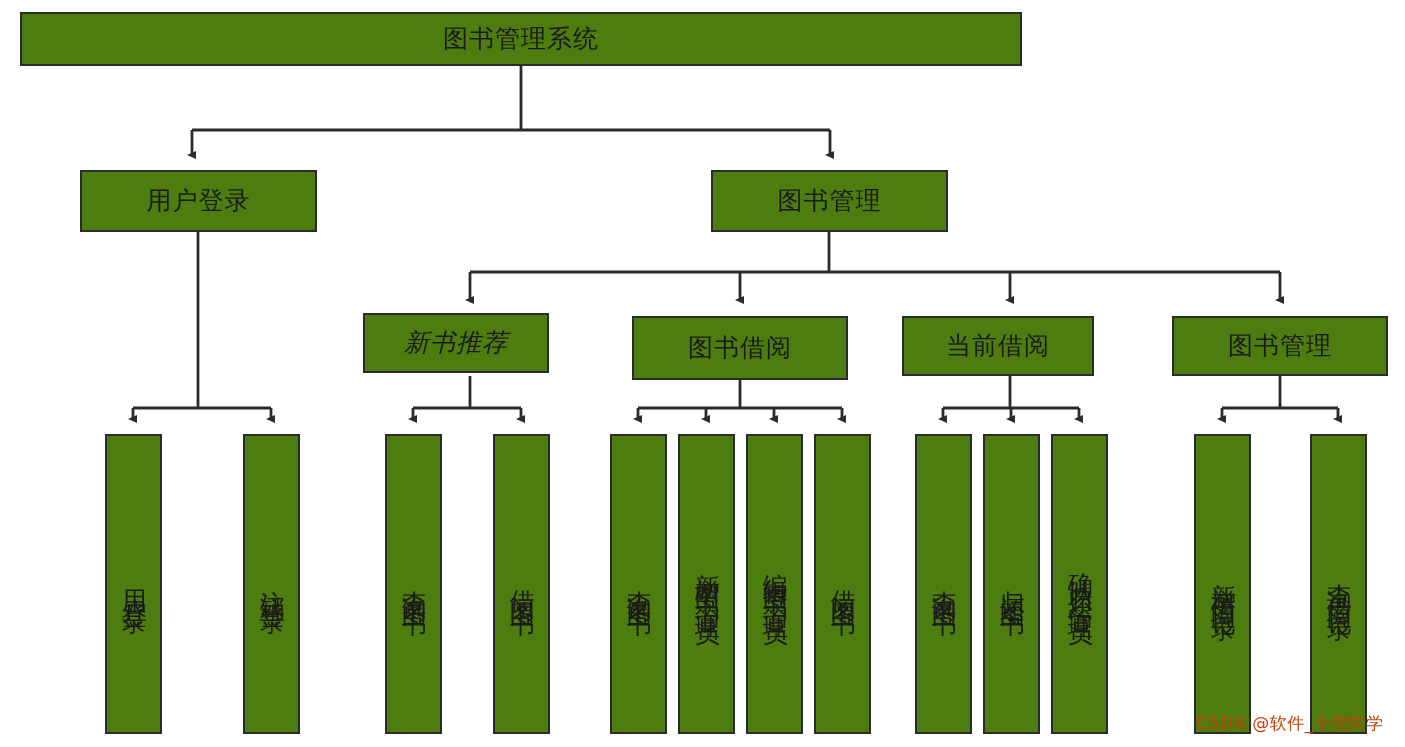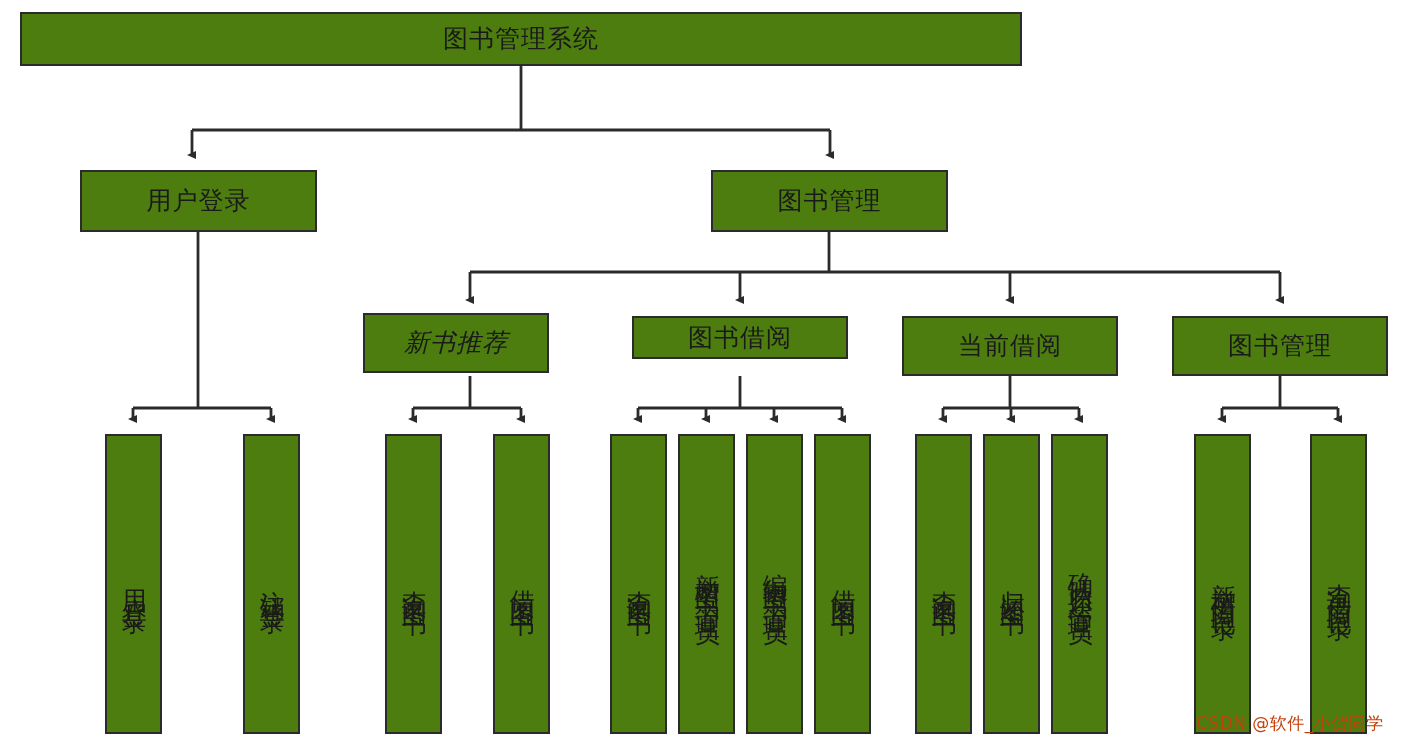--- a/index.html
+++ b/index.html
@@ -117,24 +117,24 @@
   <div class="node horiz" style="left:80px;top:170px;width:237px;height:62px;">
     <span>用户登录</span>
   </div>
   <div class="node horiz" style="left:711px;top:170px;width:237px;height:62px;">
     <span>图书管理</span>
   </div>
 
   <div class="node horiz" style="left:363px;top:313px;width:186px;height:60px;font-style:italic;">
     <span>新书推荐</span>
   </div>
-  <div class="node horiz" style="left:632px;top:316px;width:216px;height:43px;">
+  <div class="node horiz" style="left:632px;top:316px;width:216px;height:64px;">
     <span>图书借阅</span>
   </div>
-  <div class="node horiz" style="left:902px;top:316px;width:216px;height:60px;">
+  <div class="node horiz" style="left:902px;top:316px;width:192px;height:60px;">
     <span>当前借阅</span>
   </div>
   <div class="node horiz" style="left:1172px;top:316px;width:216px;height:60px;">
     <span>图书管理</span>
   </div>
 
   <div class="node vert" style="left:105px;top:434px;width:57px;height:300px;">
     <span class="vtext">用户登录</span>
   </div>
   <div class="node vert" style="left:243px;top:434px;width:57px;height:300px;">

